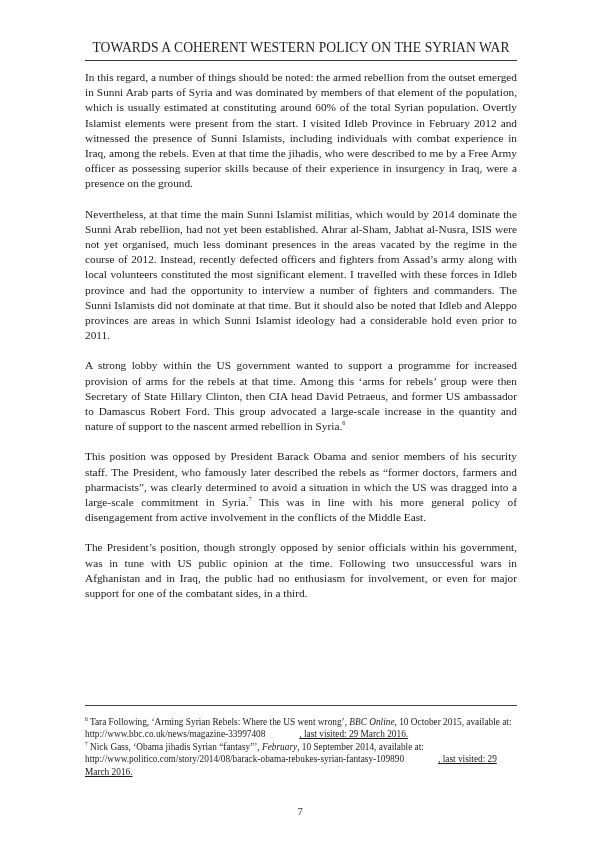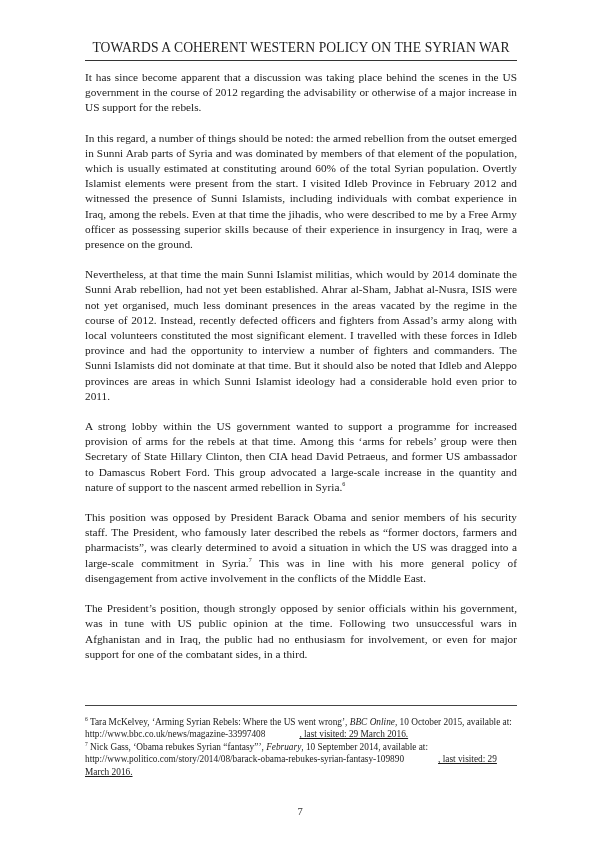--- a/index.html
+++ b/index.html
@@ -101,30 +101,29 @@
   </style>
 </head>
 <body>
 
 <div class="page">
 
   <div class="running-header">TOWARDS A COHERENT WESTERN POLICY ON THE SYRIAN WAR</div>
   <div class="header-rule"></div>
 
   <div class="body-text">
-    <p><span>It has since become apparent that a discussion was taking place behind the scenes in the US government in the course of 2012 regarding the advisability or otherwise of a major increase in US support for the rebels.</span></p>
     <p><span>In this regard, a number of things should be noted: the armed rebellion from the outset emerged in Sunni Arab parts of Syria and was dominated by members of that element of the population, which is usually estimated at constituting around 60% of the total Syrian population. Overtly Islamist elements were present from the start. I visited Idleb Province in February 2012 and witnessed the presence of Sunni Islamists, including individuals with combat experience in Iraq, among the rebels. Even at that time the jihadis, who were described to me by a Free Army officer as possessing superior skills because of their experience in insurgency in Iraq, were a presence on the ground.</span></p>
     <p><span>Nevertheless, at that time the main Sunni Islamist militias, which would by 2014 dominate the Sunni Arab rebellion, had not yet been established. Ahrar al-Sham, Jabhat al-Nusra, ISIS were not yet organised, much less dominant presences in the areas vacated by the regime in the course of 2012. Instead, recently defected officers and fighters from Assad’s army along with local volunteers constituted the most significant element. I travelled with these forces in Idleb province and had the opportunity to interview a number of fighters and commanders. The Sunni Islamists did not dominate at that time. But it should also be noted that Idleb and Aleppo provinces are areas in which Sunni Islamist ideology had a considerable hold even prior to 2011.</span></p>
     <p><span>A strong lobby within the US government wanted to support a programme for increased provision of arms for the rebels at that time. Among this ‘arms for rebels’ group were then Secretary of State Hillary Clinton, then CIA head David Petraeus, and former US ambassador to Damascus Robert Ford. This group advocated a large-scale increase in the quantity and nature of support to the nascent armed rebellion in Syria.</span><sup class="fnref">6</sup></p>
     <p><span>This position was opposed by President Barack Obama and senior members of his security staff. The President, who famously later described the rebels as “former doctors, farmers and pharmacists”, was clearly determined to avoid a situation in which the US was dragged into a large-scale commitment in Syria.</span><sup class="fnref">7</sup><span> This was in line with his more general policy of disengagement from active involvement in the conflicts of the Middle East.</span></p>
     <p><span>The President’s position, though strongly opposed by senior officials within his government, was in tune with US public opinion at the time. Following two unsuccessful wars in Afghanistan and in Iraq, the public had no enthusiasm for involvement, or even for major support for one of the combatant sides, in a third.</span></p>
   </div>
 
   <div class="footnote-rule"></div>
 
   <div class="footnotes">
-    <p class="fn"><sup>6</sup><span> Tara McKelvey, ‘Arming Syrian Rebels: Where the US went wrong’, </span><em>BBC Online</em><span>, 10 October 2015, available at: http://www.bbc.co.uk/news/magazine-33997408</span><span class="visited">, last visited: 29 March 2016.</span></p>
-    <p class="fn"><sup>7</sup><span> Nick Gass, ‘Obama rebukes Syrian “fantasy”’, </span><em>February</em><span>, 10 September 2014, available at: http://www.politico.com/story/2014/08/barack-obama-rebukes-syrian-fantasy-109890</span><span class="visited">, last visited: 29 March 2016.</span></p>
+    <p class="fn"><sup>6</sup><span> Tara Following, ‘Arming Syrian Rebels: Where the US went wrong’, </span><em>BBC Online</em><span>, 10 October 2015, available at: http://www.bbc.co.uk/news/magazine-33997408</span><span class="visited">, last visited: 29 March 2016.</span></p>
+    <p class="fn"><sup>7</sup><span> Nick Gass, ‘Obama jihadis Syrian “fantasy”’, </span><em>February</em><span>, 10 September 2014, available at: http://www.politico.com/story/2014/08/barack-obama-rebukes-syrian-fantasy-109890</span><span class="visited">, last visited: 29 March 2016.</span></p>
   </div>
 
   <div class="page-number">7</div>
 
 </div>
 
 </body></html>

